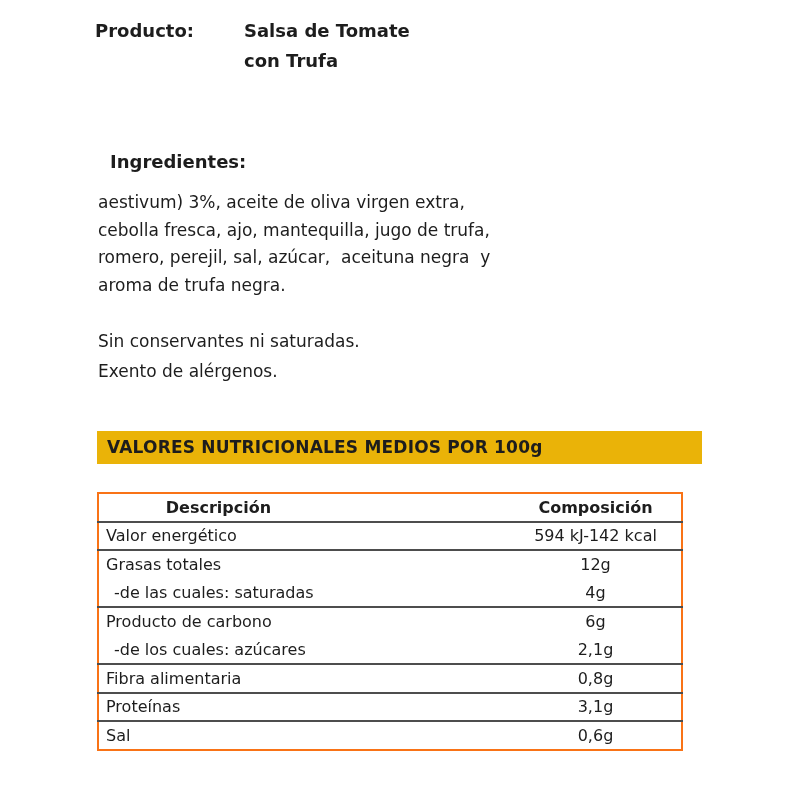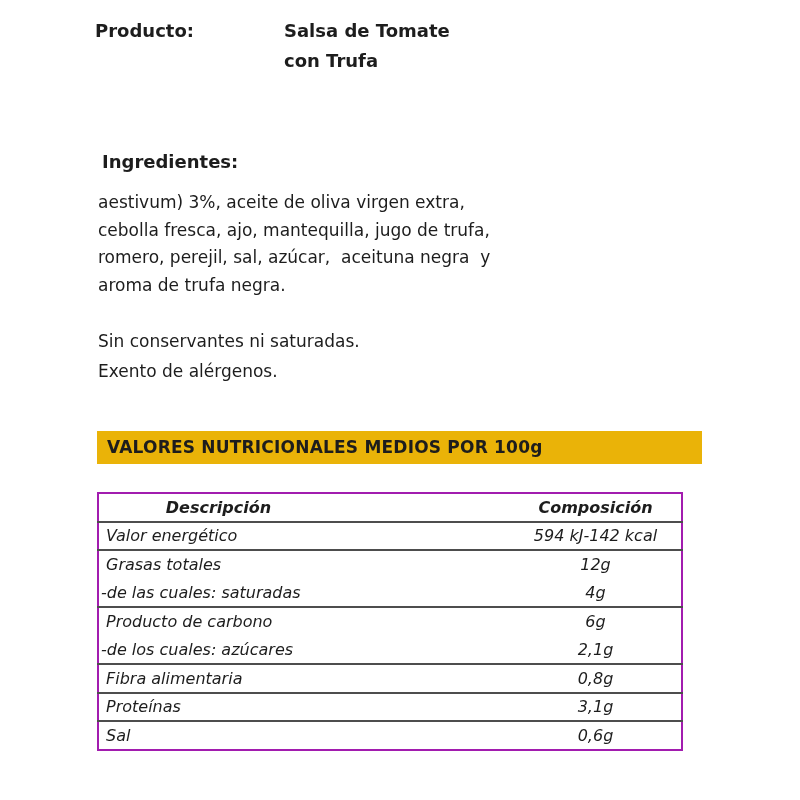--- a/index.html
+++ b/index.html
@@ -11,25 +11,25 @@
   }
   .page { position: relative; width: 800px; height: 800px; background: #ffffff; overflow: hidden; }
 
   
   .product-row {
     position: absolute; top: 16px; left: 95px;
     display: flex; flex-direction: row;
     font-size: 18px; font-weight: bold; line-height: 30px; gap: 9px;
   }
   .product-label { width: 140px; }
-  .product-name { white-space: pre-line; margin-left: 40px; }
+  .product-name { white-space: pre-line; }
 
   
   .ingredients-heading {
-    position: absolute; top: 151px; left: 102px;
+    position: absolute; top: 151px; left: 110px;
     font-size: 18px; font-weight: bold;
   }
   .ingredients-text {
     position: absolute; top: 189px; left: 98px;
     font-size: 17px; line-height: 27.5px;
   }
   .ingredients-text .line { white-space: pre-wrap; }
   .note-1 { position: absolute; top: 331px; left: 98px; font-size: 17px; }
   .note-2 { position: absolute; top: 361px; left: 98px; font-size: 17px; }
 
@@ -50,28 +50,28 @@
     width: 586px;
     border-collapse: collapse;
     font-size: 16px;
   }
   .nutrition-table td, .nutrition-table th {
     height: 28.5px;
     padding: 0;
     vertical-align: middle;
     font-weight: normal;
   }
-  .nutrition-table { border: 2px solid #a21caf; font-style: italic; }
+  .nutrition-table { border: 2px solid #f97316; }
   .col-desc  { width: 412px; }
   .col-comp  { width: 172px; }
   tr.rule td, tr.rule th { border-bottom: 2px solid #4d4d4d; }
   th.h-desc { font-weight: bold; text-align: center; padding-right: 172px; }
   th.h-comp { font-weight: bold; text-align: center; }
   td.label { text-align: left; padding-left: 7px; }
-  td.label.sub { padding-left: 2px; }
+  td.label.sub { padding-left: 15px; }
   td.value { text-align: center; }
 </style>
 </head>
 <body>
 
 <div class="page">
 
   <div class="product-row">
     <div class="product-label">Producto:</div>
     <div class="product-name">Salsa de Tomate

